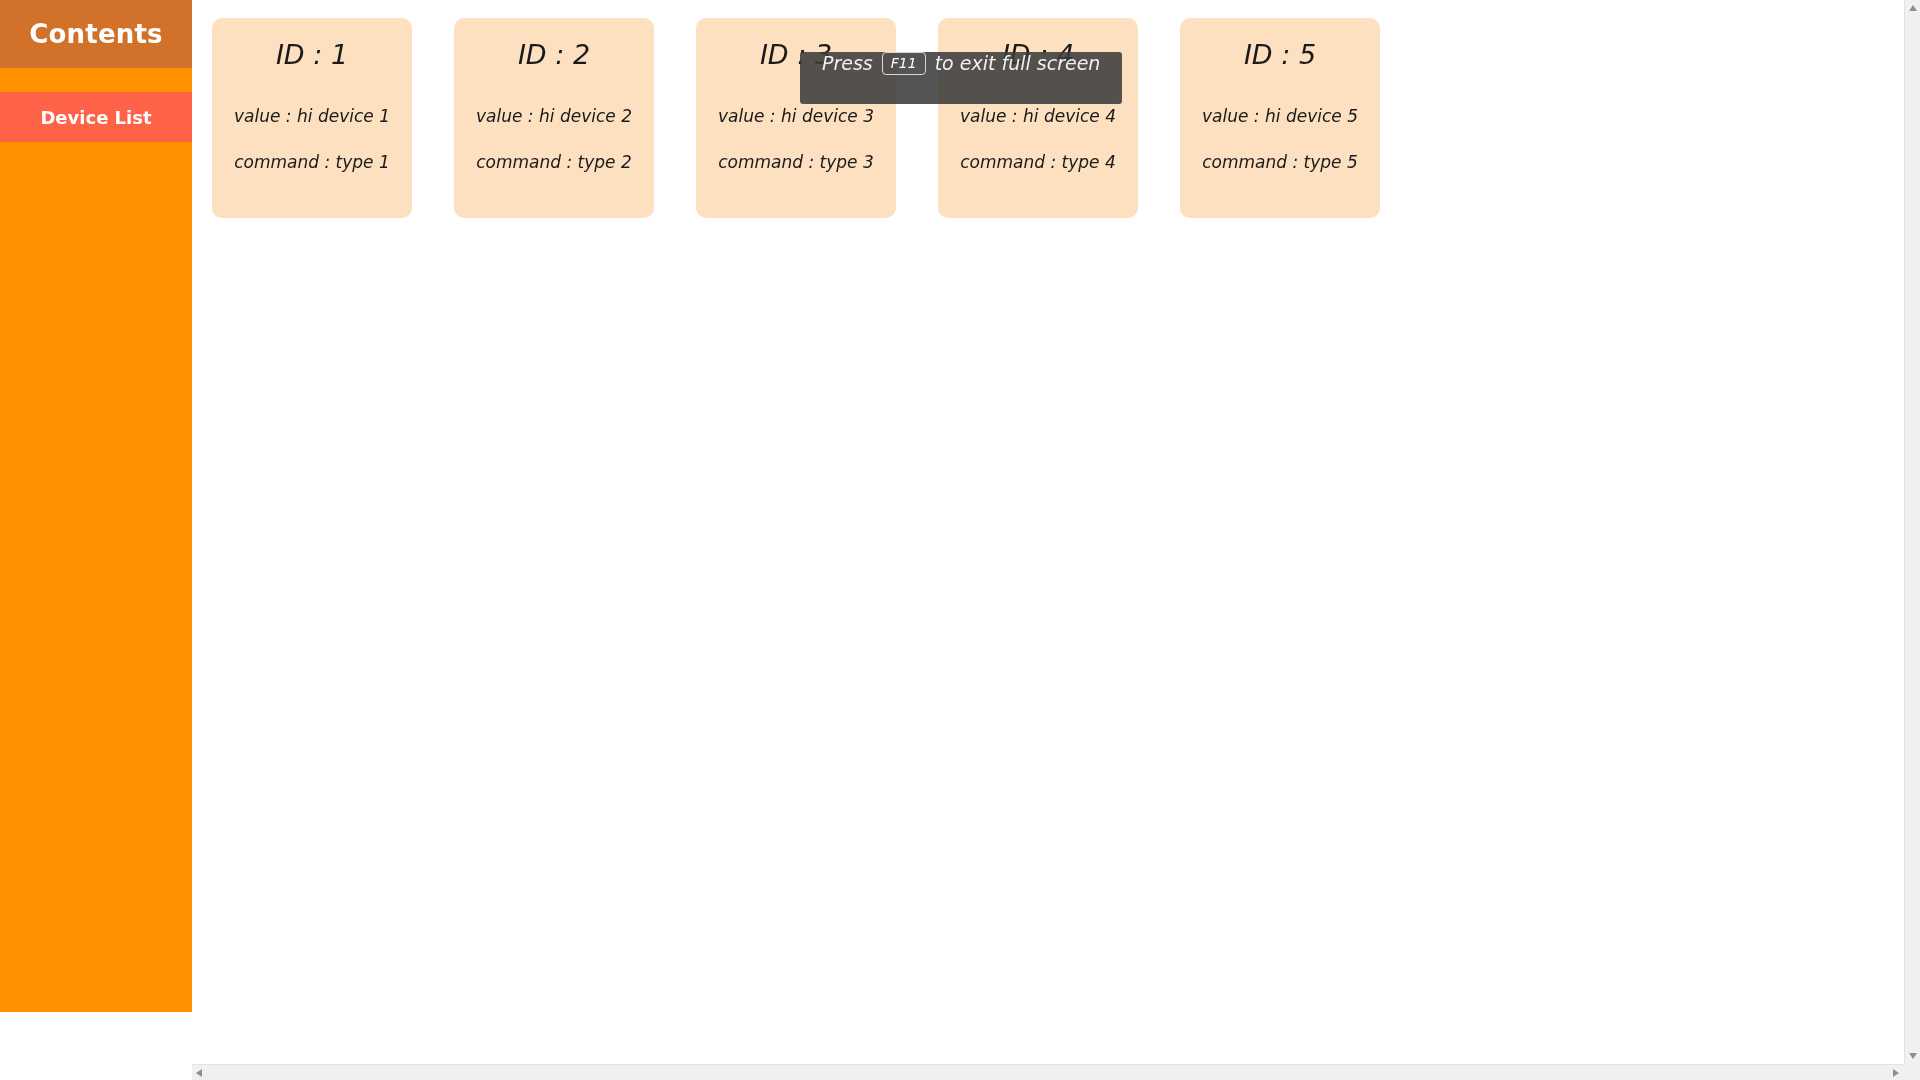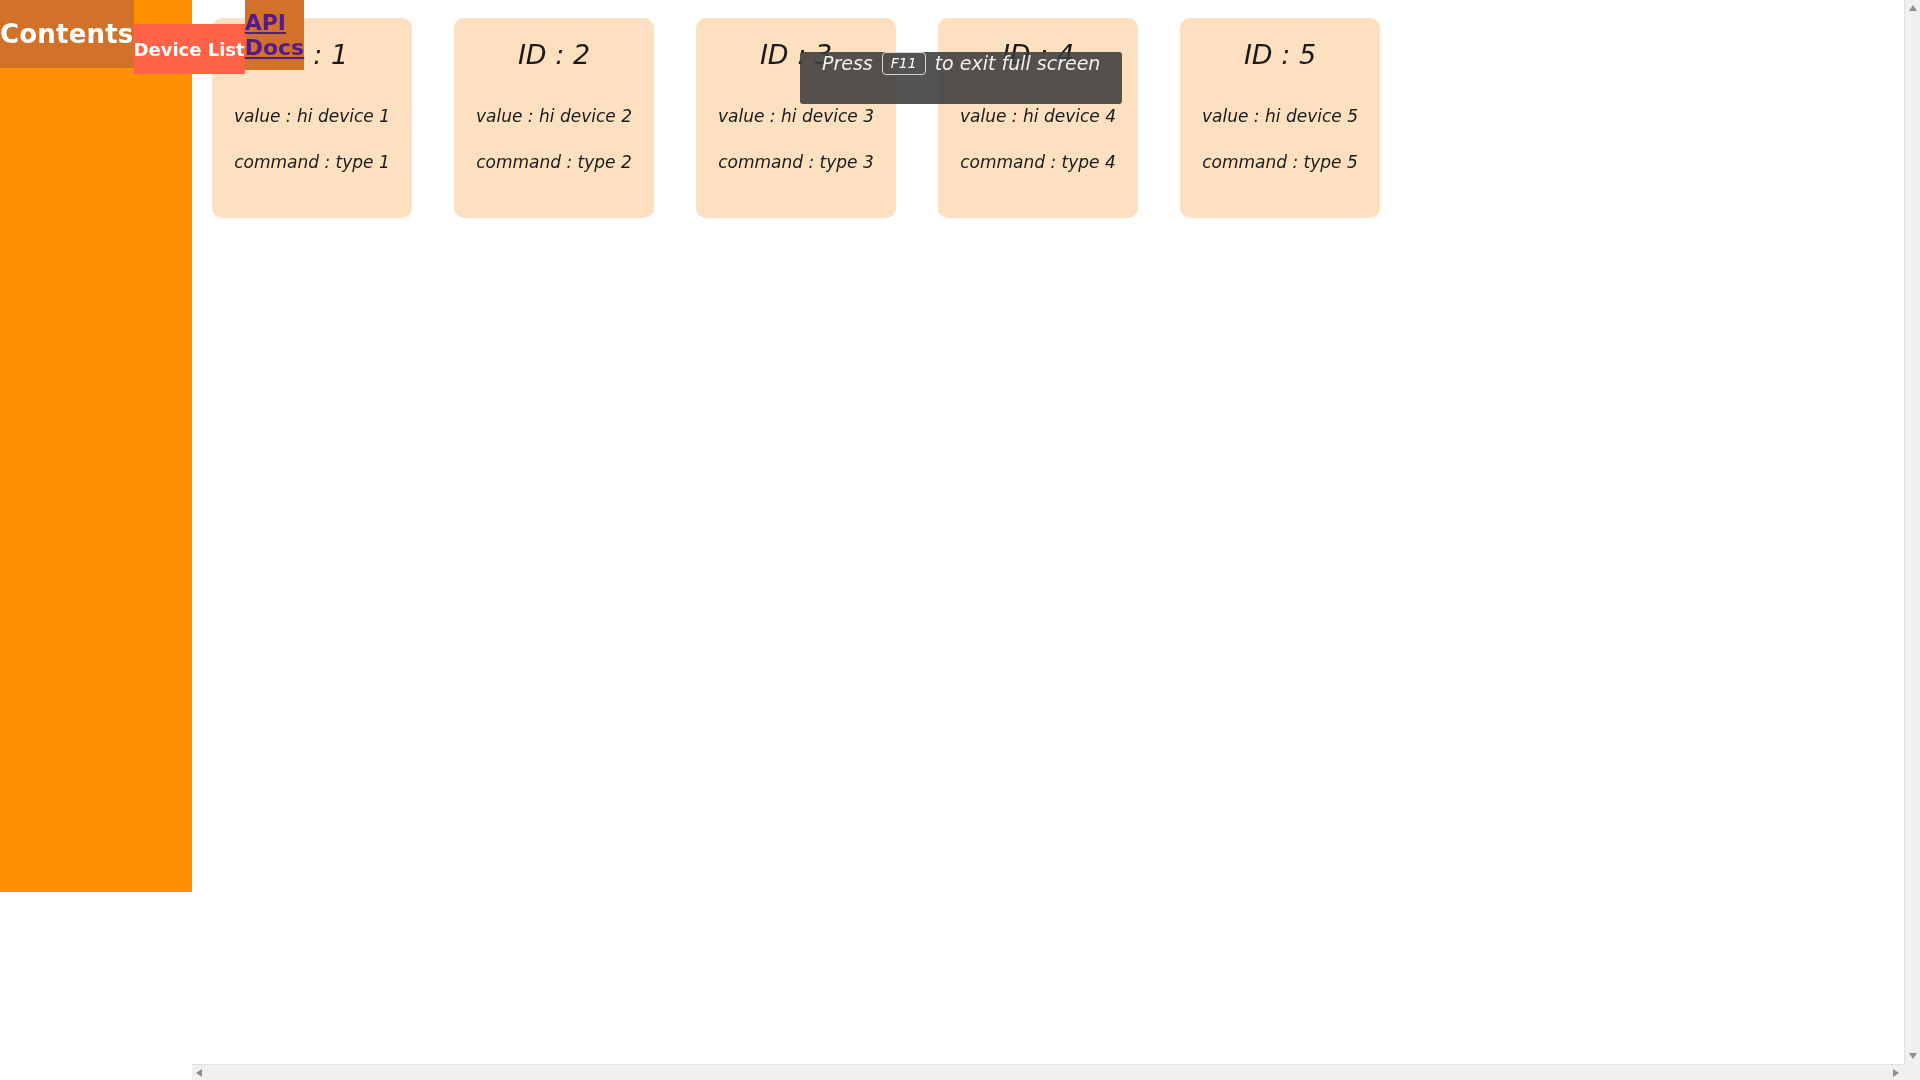--- a/index.html
+++ b/index.html
@@ -19,24 +19,24 @@
     height: 1080px;
     background: #ffffff;
   }
 
   
   .sidebar {
     position: absolute;
     left: 0;
     top: 0;
     width: 192px;
-    height: 892px;
+    height: 1012px;
     background: #ff9100;
     display: flex;
-    flex-direction: row;
+    flex-direction: column;
     box-sizing: border-box;
     z-index: 5;
   }
 
   .sidebar-header {
     height: 68px;
     background: #d2722a;
     color: #ffffff;
     font-size: 26px;
     font-weight: bold;
@@ -247,23 +247,20 @@
     <div class="sidebar-header">Contents</div>
 
     <div class="sidebar-nav">
       <div class="sidebar-item active">
         <span>Device List</span>
       </div>
     </div>
 
     <div class="sidebar-spacer"></div>
 
-    <div class="sidebar-footer">
-      <a class="api-docs-link" href="#">API Docs</a>
-    </div>
   </div>
 
   <div class="content">
     <div class="card-row">
 
       <div class="device-card">
         <div class="card-id">ID : 1</div>
         <div class="card-line">value : hi device 1</div>
         <div class="card-line">command : type 1</div>
       </div>

